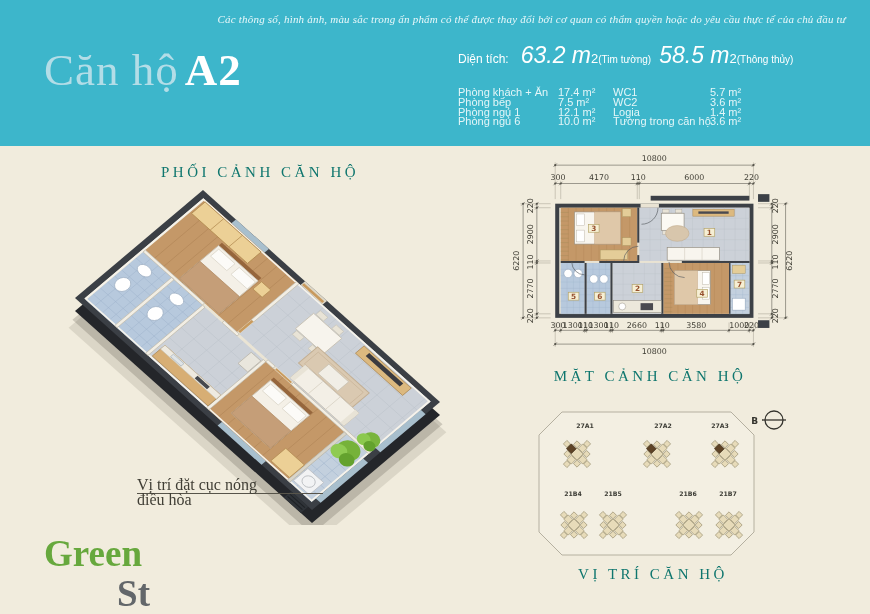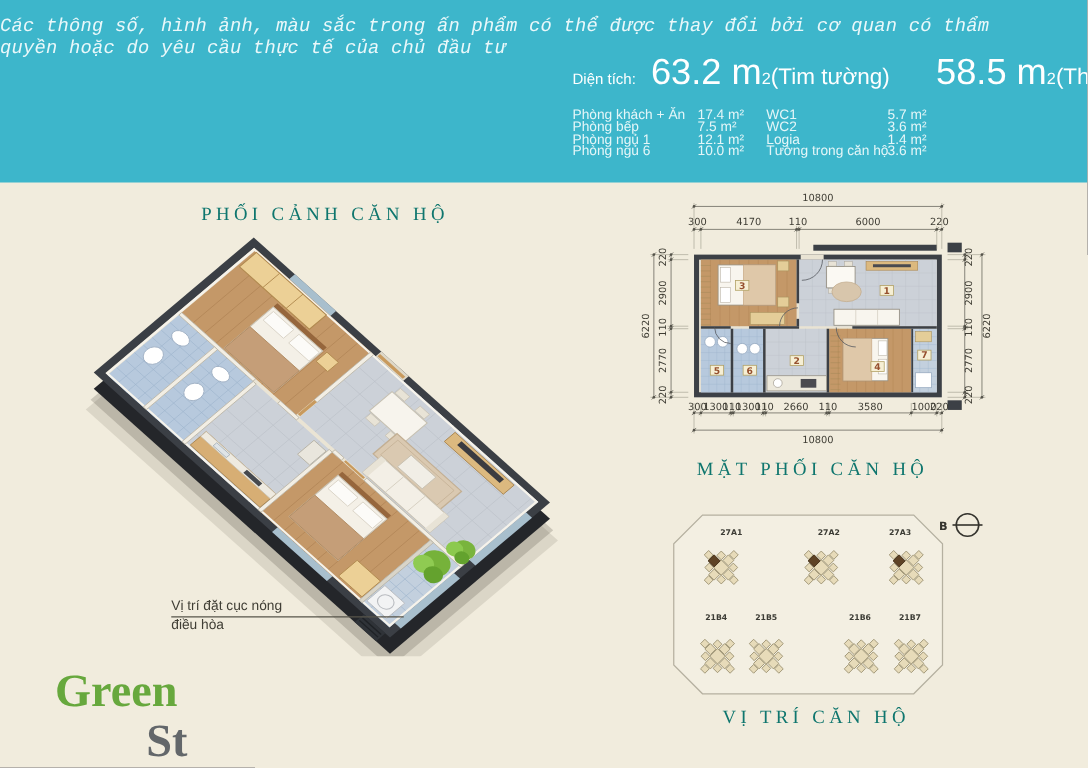--- a/index.html
+++ b/index.html
@@ -2,53 +2,54 @@
 <html><head>
 <meta charset="utf-8">
 <style>
   html,body{margin:0;padding:0;background:#888;}
   .canvas{position:relative;width:870px;height:614px;background:#f1ecdd;overflow:hidden;
           font-family:"Liberation Sans",sans-serif;}
   .teal{position:absolute;left:0;top:0;width:870px;height:146px;background:#3db6cb;}
   .apt-title{position:absolute;left:44px;top:44px;font-family:"Liberation Serif",serif;
              font-size:45px;letter-spacing:1px;color:#b3dde7;white-space:nowrap;}
   .apt-title .t2{color:#ffffff;font-weight:600;margin-left:6px;}
-  .disclaimer{position:absolute;top:13px;right:24px;font-family:Liberation Mono, monospace;
-              font-style:italic;font-size:15px;color:#eaf8fa;letter-spacing:.2px;}
+  .disclaimer{position:absolute;top:13px;right:24px;font-family:Liberation Serif, serif;
+              font-style:italic;font-size:11px;color:#eaf8fa;letter-spacing:.2px;}
   .area-row{position:absolute;left:458px;top:42px;display:flex;align-items:baseline;color:#fff;white-space:nowrap;}
   .area-label{font-size:12px;margin-right:12px;}
-  .area-big{font-size:29px;}
+  .area-big{font-size:23px;font-style:italic;}
   .area-sup{font-size:13px;vertical-align:super;line-height:0;}
-  .area-note{font-size:18px;}
-  .gap2{margin-left:37px;}
+  .area-note{font-size:10px;}
+  .gap2{margin-left:8px;}
   .rooms{position:absolute;top:76px;display:grid;grid-auto-rows:9.8px;font-size:11px;
          color:#e4f6f8;line-height:9.8px;white-space:nowrap;margin-top:12px;}
   .rooms-left{left:458px;grid-template-columns:100px 27px;}
   .rooms-right{left:613px;grid-template-columns:97px 27px;}
   .rooms .val{text-align:right;}
   .sec-head{position:absolute;font-family:"Liberation Serif",serif;font-size:15px;
             letter-spacing:3.5px;color:#0f766e;text-align:center;width:300px;white-space:nowrap;}
   .iso-wrap{position:absolute;left:50px;top:180px;width:450px;height:345px;}
   .plan-wrap{position:absolute;left:513px;top:146px;width:290px;height:220px;}
   .loc-wrap{position:absolute;left:528px;top:404px;width:272px;height:160px;}
-  .ac-note{position:absolute;left:137px;top:479px;width:192px;font-size:11px;
-           line-height:12.5px;color:#403e35;}
+  .ac-note{position:absolute;left:137px;top:479px;width:192px;font-size:16px;
+           line-height:12.5px;color:#403e35;font-family:Liberation Serif, serif;}
   .ac-note .l1{display:block;border-bottom:1px solid #57544a;padding-bottom:1px;width:186px;}
   .logo{position:absolute;left:44px;top:534px;display:flex;align-items:flex-end;
         font-family:"Liberation Serif",serif;font-weight:bold;font-size:37px;line-height:40px;white-space:nowrap;flex-direction:column;}
   .logo .g{color:#67a83d;margin-right:8px;}
   .logo .s{color:#63676a;}
   .logo svg{margin:0 -2px -5px -1px;}
 </style>
 </head>
 <body>
 
 <div class="canvas">
 
   <div class="teal">
+    <div class="apt-title"><span>Căn hộ</span><span class="t2">A2</span></div>
     <div class="disclaimer">Các thông số, hình ảnh, màu sắc trong ấn phẩm có thể được thay đổi bởi cơ quan có thẩm quyền hoặc do yêu cầu thực tế của chủ đầu tư</div>
 
     <div class="area-row">
       <span class="area-label">Diện tích:</span>
       <span class="area-big">63.2 m</span>
         <span class="area-sup">2</span>
         <span class="area-note">(Tim tường)</span>
       <span class="area-big gap2">58.5 m</span>
         <span class="area-sup">2</span>
         <span class="area-note">(Thông thủy)</span>
@@ -70,21 +71,21 @@
       <span>WC2</span>
         <span class="val">3.6 m²</span>
       <span>Logia</span>
         <span class="val">1.4 m²</span>
       <span>Tường trong căn hộ</span>
         <span class="val">3.6 m²</span>
     </div>
   </div>
 
   <div class="sec-head" style="left:110px;top:164px;">PHỐI CẢNH CĂN HỘ</div>
-  <div class="sec-head" style="left:500px;top:368px;">MẶT PHỐI CĂN HỘ</div>
+  <div class="sec-head" style="left:500px;top:368px;">MẶT CẢNH CĂN HỘ</div>
   <div class="sec-head" style="left:503px;top:566px;text-align:center;">VỊ TRÍ CĂN HỘ</div>
 
   <div class="iso-wrap">
   <svg viewBox="0 0 450 345" width="450" height="345">
 
     <g transform="matrix(0.021944,0.01963,-0.020579,0.017363,153,40)" opacity="0.13">
       <rect x="-150" y="-150" width="11100" height="6520" fill="#4a4335"></rect>
         </g>
     <g transform="matrix(0.021944,0.01963,-0.020579,0.017363,153,32)" opacity="0.2">
       <rect x="-60" y="-60" width="10920" height="6340" fill="#3e382c"></rect>

